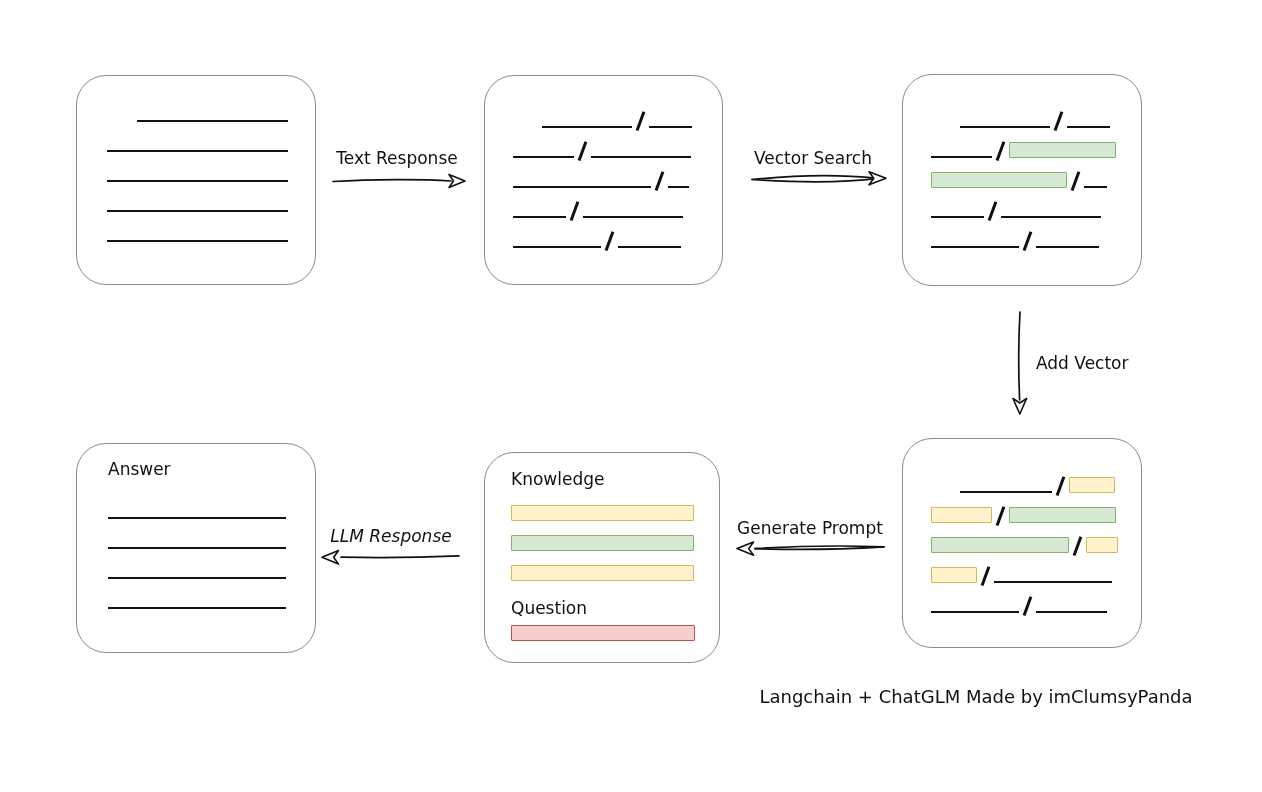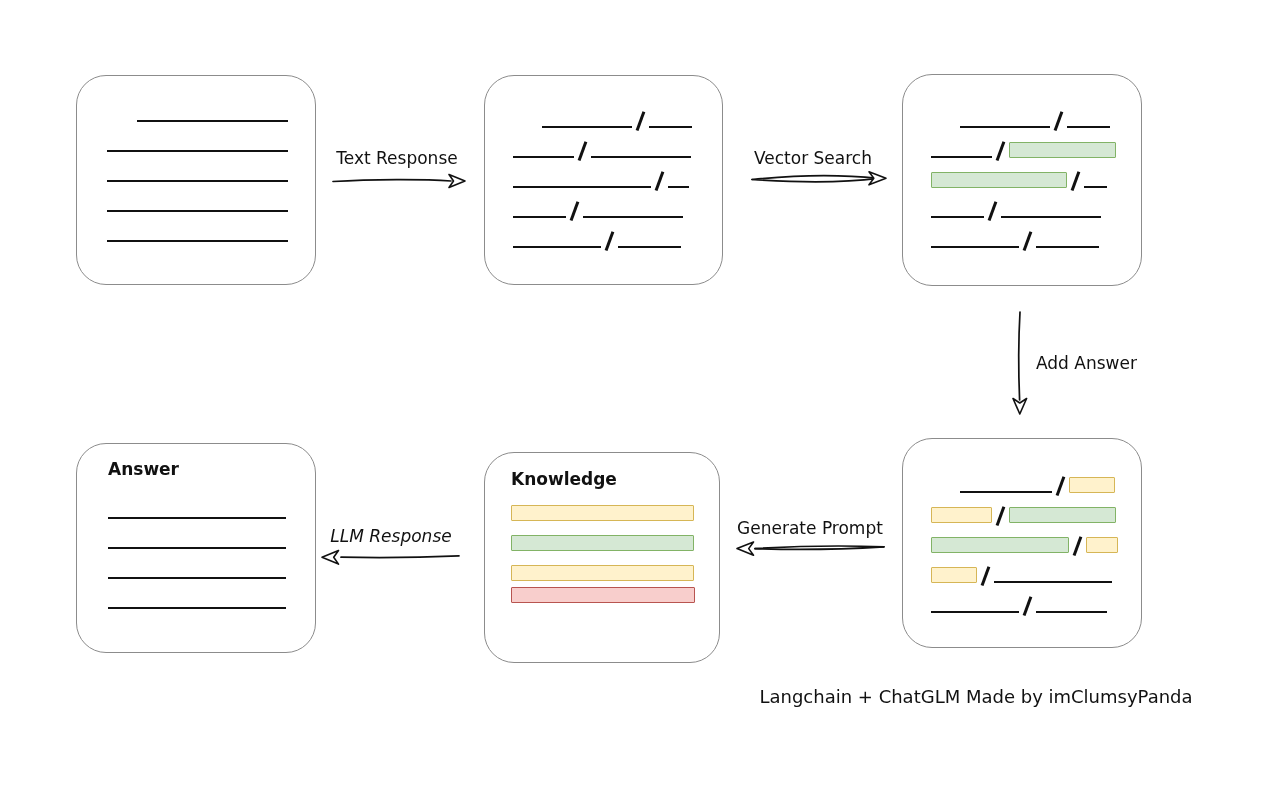--- a/index.html
+++ b/index.html
@@ -24,21 +24,21 @@
   .seg { flex:0 0 auto; }
   .seg-line  { height:2px; background:var(--line,#111); }
   .seg-slash { width:2.5px; height:20px; background:var(--line,#111);
                transform:rotate(20deg); margin:0 7px -3px 7px; }
   .seg-gap   { height:1px; }
   .seg-bar   { height:16px; box-sizing:border-box; border-radius:1px; }
   .seg-green  { background:var(--green-fill,#d5e8d4);  border:1px solid var(--green-stroke,#82b366); }
   .seg-yellow { background:var(--yellow-fill,#fff2cc); border:1px solid var(--yellow-stroke,#d6b656); }
   .seg-red    { background:var(--red-fill,#f8cecc);    border:1px solid var(--red-stroke,#b85450); }
 
-  .node-label { font-size:17px; line-height:24px; font-weight:700; }
+  .node-label { font-size:17px; line-height:24px; font-weight:400; }
   .q-label { margin-top:16px; line-height:22px; }
   .k-label { margin-bottom:0; }
   .answer-gap { height:8px; }
 
   .edge-label {
     position:absolute; font-size:17px; line-height:22px; font-weight:500;
     white-space:nowrap;
   }
   .center { text-align:center; }
   .caption {
@@ -166,20 +166,21 @@
         <div class="seg-row">
           <div class="seg seg-bar seg-yellow" style="width: 183px;"></div>
         </div>
         <div class="seg-row">
           <div class="seg seg-bar seg-green" style="width: 183px;"></div>
         </div>
         <div class="seg-row">
           <div class="seg seg-bar seg-yellow" style="width: 183px;"></div>
         </div>
       </div>
+    <div class="node-label q-label">Question</div>
     <div class="q-rows">
         <div class="seg-row">
           <div class="seg seg-bar seg-red" style="width: 184px;"></div>
         </div>
       </div>
   </div>
 
   <div class="node box-answer">
     <div class="node-label">Answer</div>
     <div class="answer-gap"></div>
@@ -196,21 +197,21 @@
         <div class="seg-row">
           <div class="seg seg-line" style="width: 178px;"></div>
         </div>
       </div>
   </div>
 
   <div class="edge-label center" style="left:322px; top:147px; width:150px;">Text Response</div>
 
   <div class="edge-label center" style="left:738px; top:147px; width:150px;">Vector Search</div>
 
-  <div class="edge-label" style="left:1036px; top:352px;">Add Answer</div>
+  <div class="edge-label" style="left:1036px; top:352px;">Add Vector</div>
 
   <div class="edge-label center" style="left:735px; top:517px; width:150px;">Generate Prompt</div>
 
   <div class="edge-label center" style="left:316px; top:525px; width:150px;font-style:italic;">LLM Response</div>
 
   <div class="caption">Langchain + ChatGLM Made by imClumsyPanda</div>
 
   <svg class="edges" width="1262" height="792" viewBox="0 0 1262 792">
     <g>
       <path d="M333,181.5 C372,179 424,179 451,181"></path>

